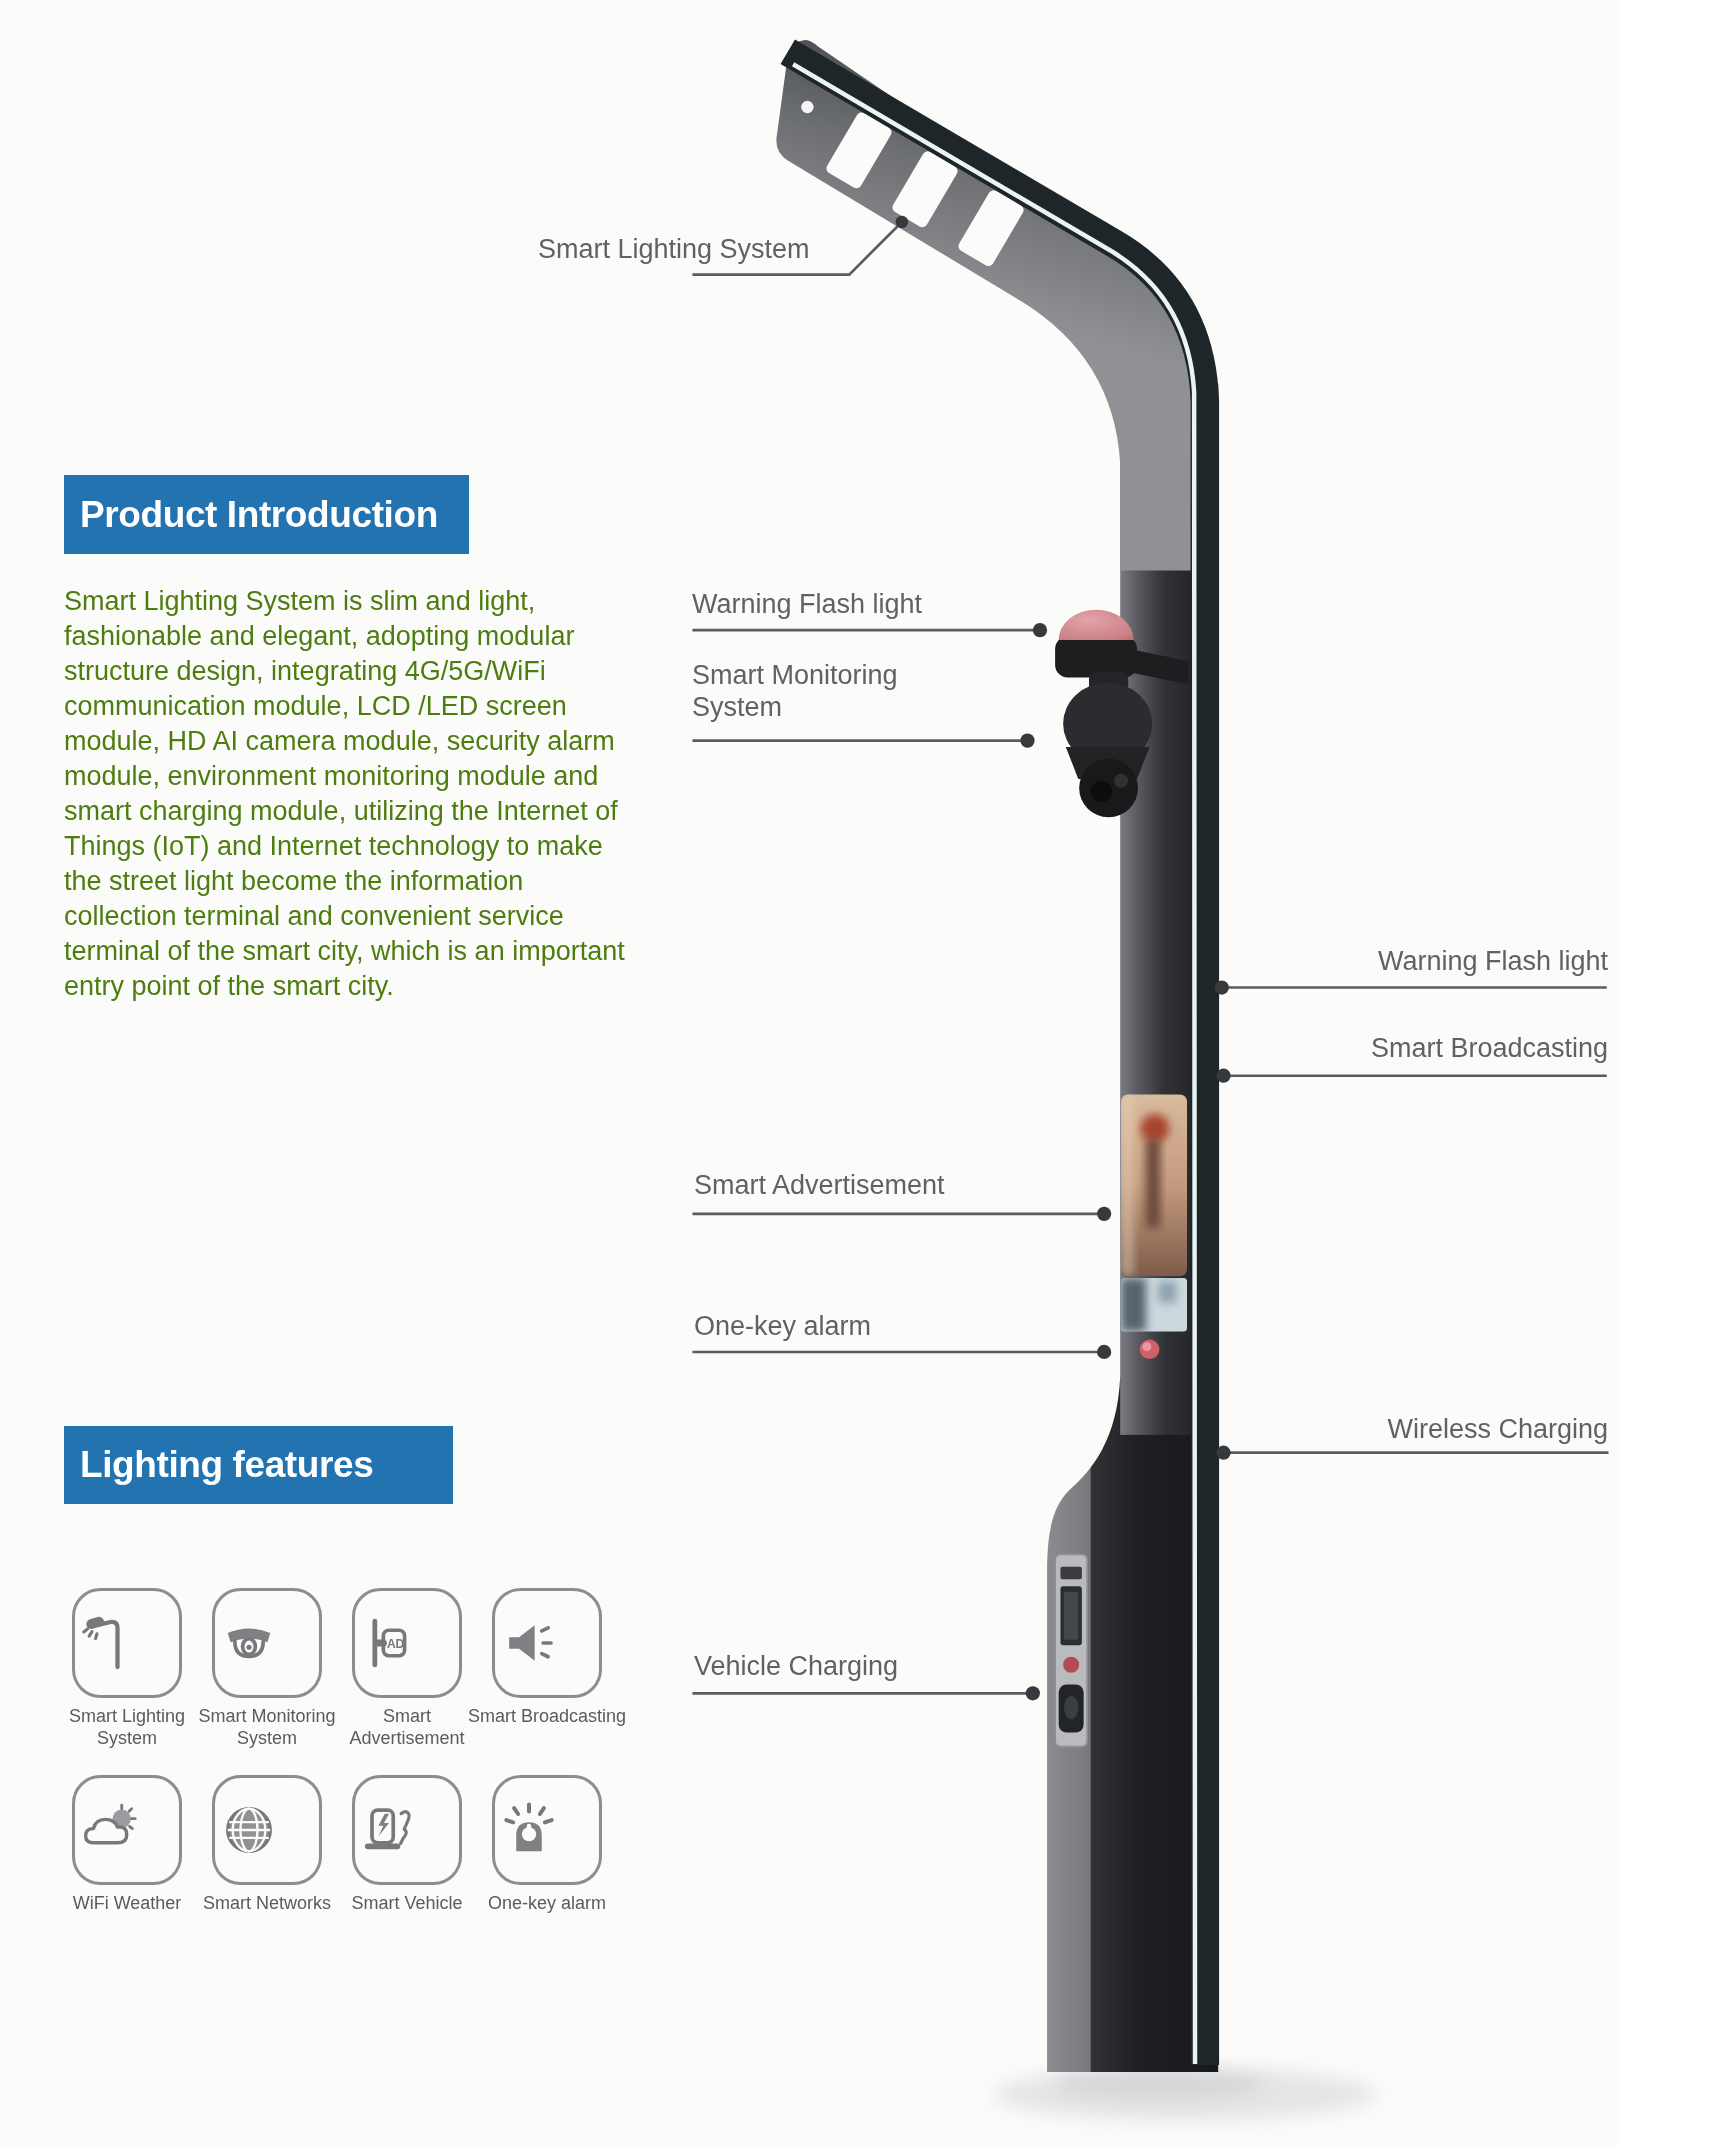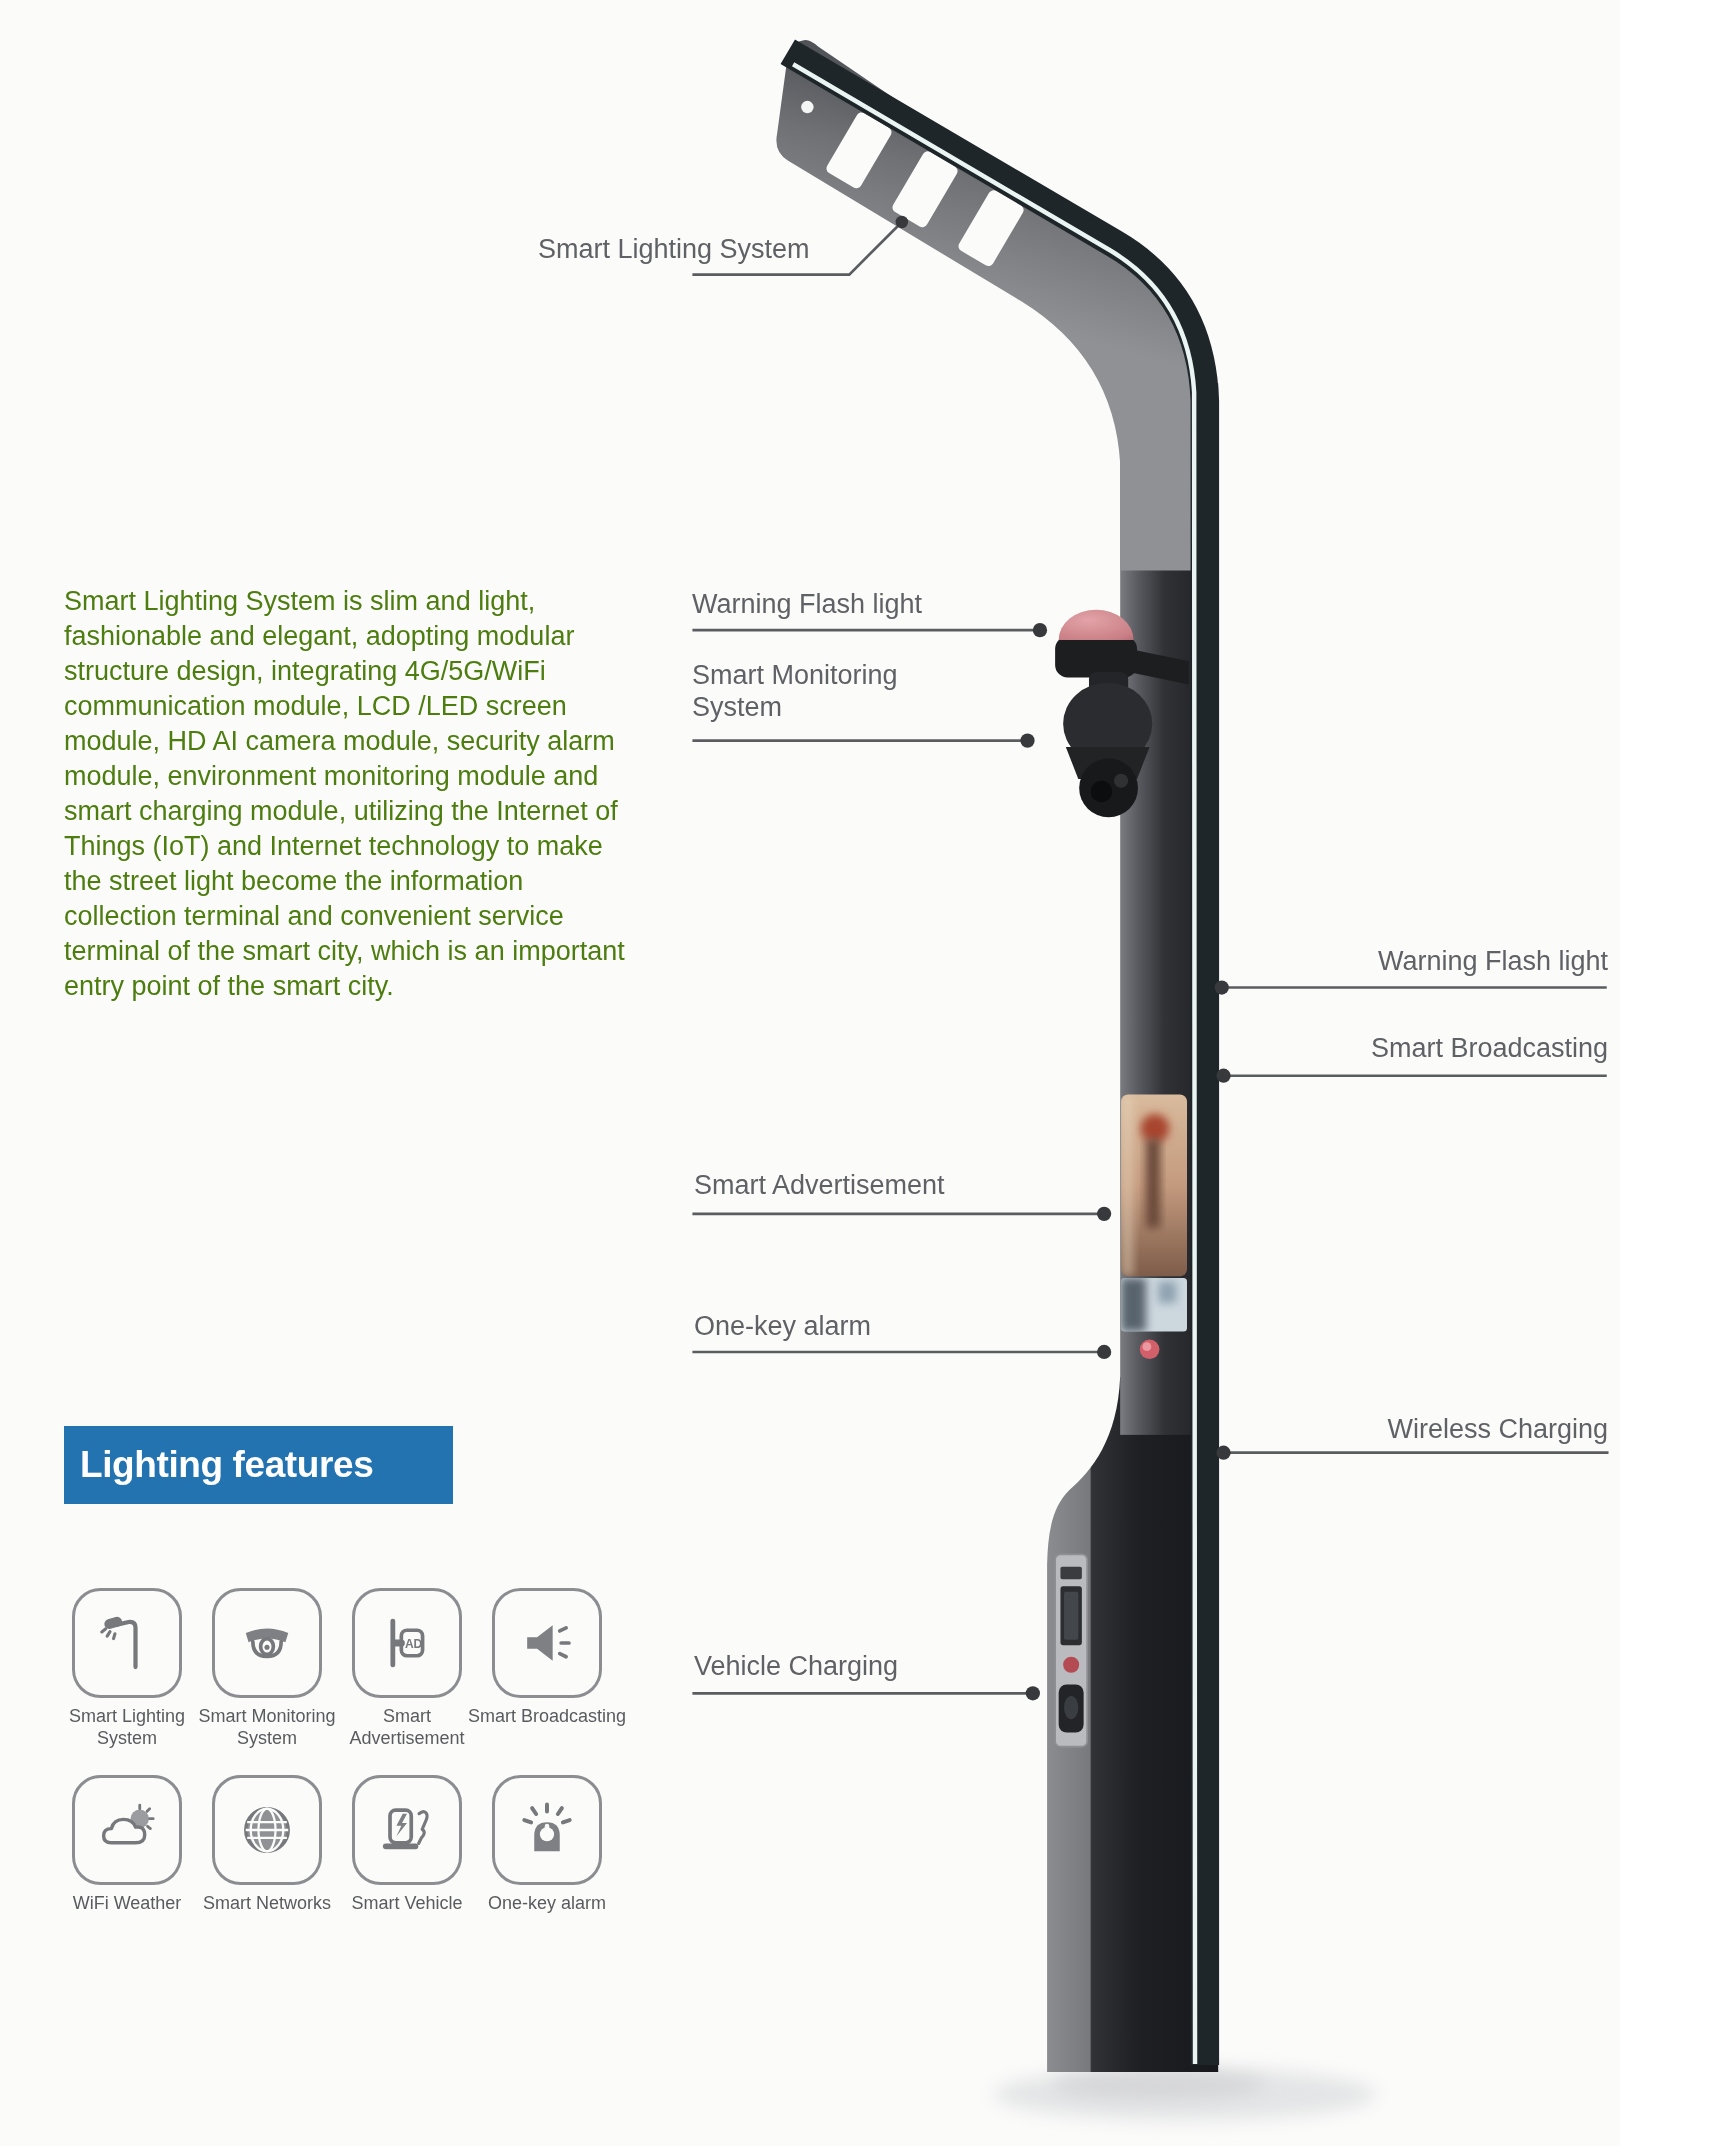--- a/index.html
+++ b/index.html
@@ -42,21 +42,21 @@
 
   .features-row{
     position:absolute; left:57px; display:flex;
   }
   #features-row-1{top:1588px;}
   #features-row-2{top:1775px;}
   .feature{width:140px; display:flex; flex-direction:column; align-items:center;}
   .icon-box{
     width:110px; height:110px; box-sizing:border-box;
     border:3.6px solid #8b8d90; border-radius:28.5px;
-    display:flex; align-items:center; justify-content:center;
+    display:flex; align-items:center; justify-content:flex-start;
   }
   .feature-label{
     margin:7.1px -19.6px 0; text-align:center;
     color:#595b5e; font-size:18px; line-height:22px;
   }
   .feature-label.narrow{margin:7.1px 5.3px 0;}
 </style>
 </head>
 <body>
 
@@ -202,20 +202,21 @@
   <div class="callout-label" id="lbl-sls">Smart Lighting System</div>
   <div class="callout-label" id="lbl-wfl-top">Warning Flash light</div>
   <div class="callout-label wrap" id="lbl-sms">Smart Monitoring System</div>
   <div class="callout-label r-label" id="lbl-wfl-right">Warning Flash light</div>
   <div class="callout-label r-label" id="lbl-sb">Smart Broadcasting</div>
   <div class="callout-label" id="lbl-sa">Smart Advertisement</div>
   <div class="callout-label" id="lbl-oka">One-key alarm</div>
   <div class="callout-label r-label" id="lbl-wc">Wireless Charging</div>
   <div class="callout-label" id="lbl-vc">Vehicle Charging</div>
 
+  <div class="section-header" id="hdr-product">Product Introduction</div>
   <div class="intro-body">Smart Lighting System is slim and light, fashionable and elegant, adopting modular structure design, integrating 4G/5G/WiFi communication module, LCD /LED screen module, HD AI camera module, security alarm module, environment monitoring module and smart charging module, utilizing the Internet of Things (IoT) and Internet technology to make the street light become the information collection terminal and convenient service terminal of the smart city, which is an important entry point of the smart city.</div>
 
   <div class="section-header" id="hdr-features">Lighting features</div>
 
   <div class="features-row" id="features-row-1">
     <div class="feature">
       <div class="icon-box">
         <svg width="68" height="68" viewBox="0 0 48 48" fill="none" stroke="#76787b" stroke-width="3" stroke-linecap="round" stroke-linejoin="round">
           <path d="M30 41 V13 Q30 9 26 9 L17 11"></path>
           <path d="M17 9 L11.5 10.6" stroke-width="7"></path>

